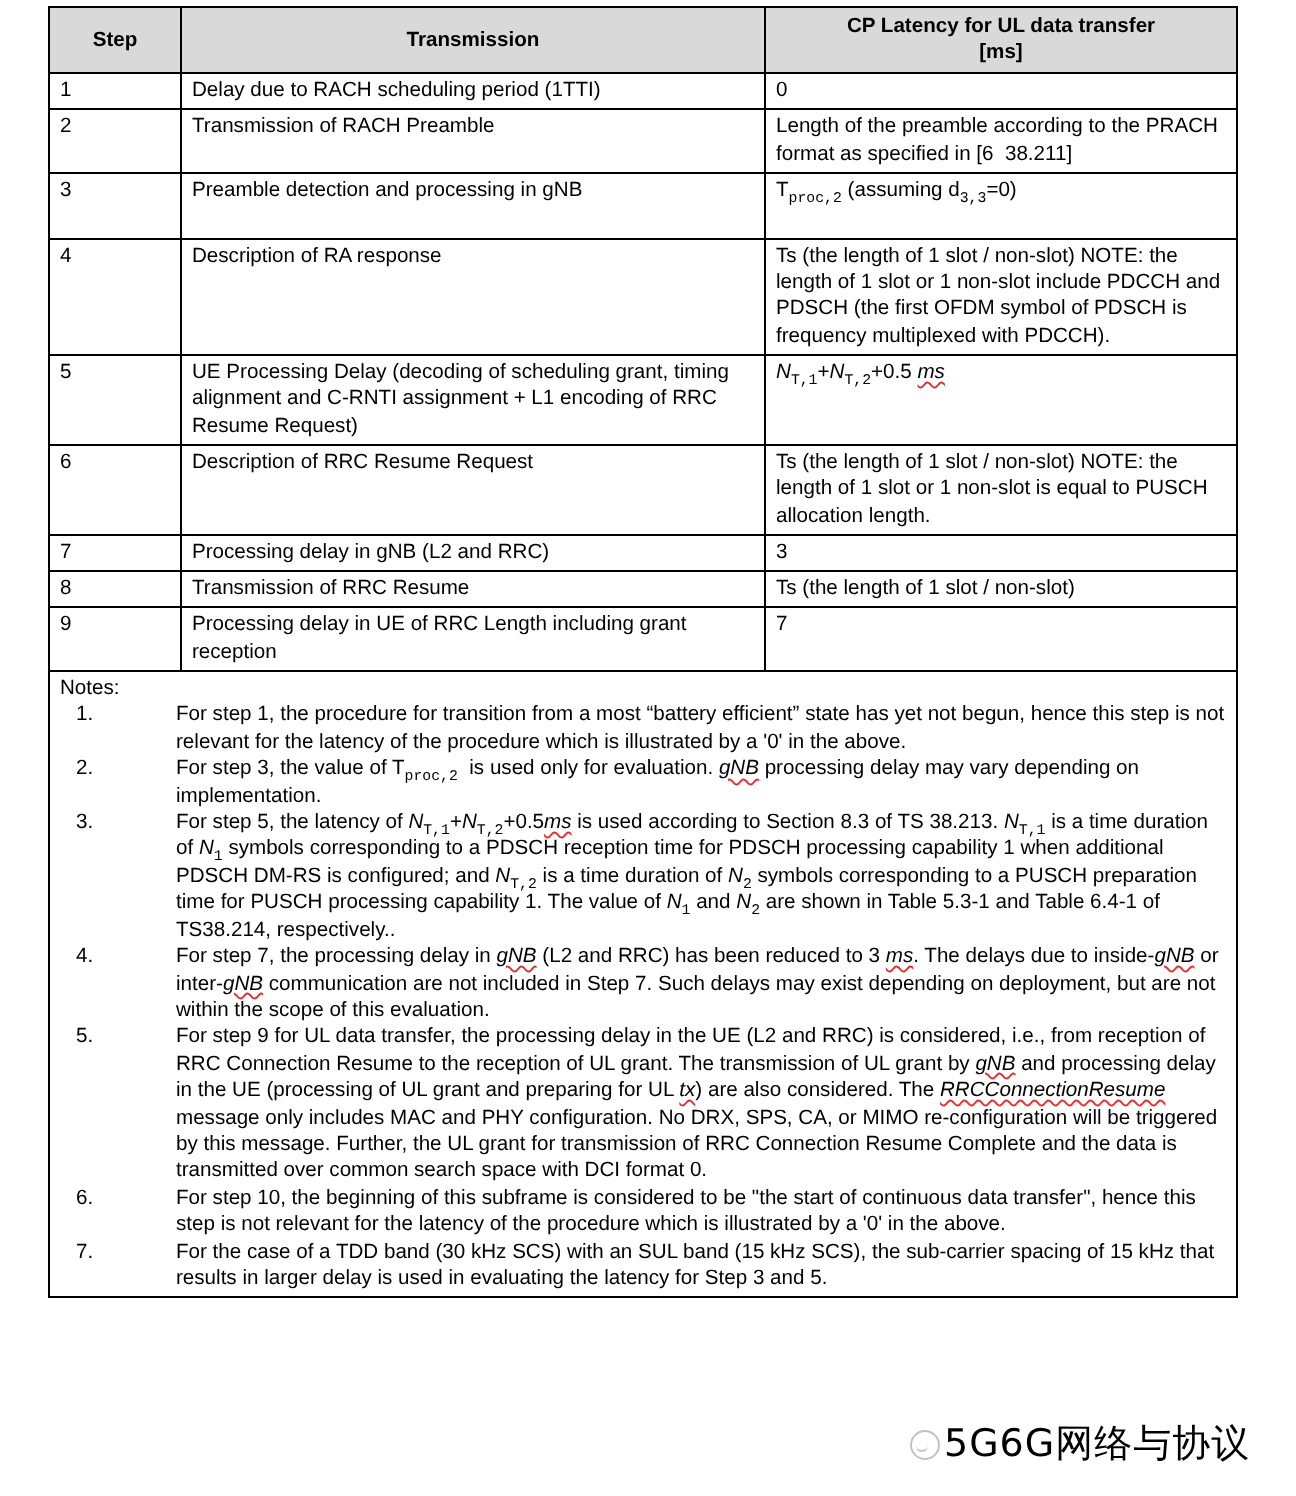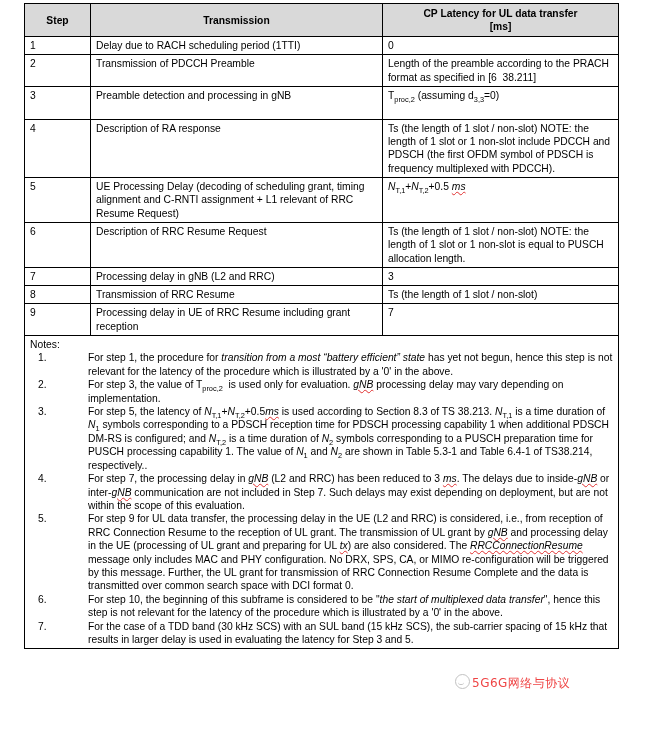--- a/index.html
+++ b/index.html
@@ -69,42 +69,43 @@
     flex: 0 0 58px;
     font-size: 10.3px;
     padding-left: 8px;
     box-sizing: border-box;
   }
   .note-body {
     flex: 1 1 auto;
     font-size: 10.3px;
     text-align: left;
   }
-  .it { font-style: italic; }
+  .it { }
   .sub {
     font-size: 7.4px;
     vertical-align: sub;
     line-height: 0;
+    font-family: Liberation Mono, monospace;
   }
   .var { font-style: italic; }
   .sq {
     text-decoration: underline;
     text-decoration-style: wavy;
     text-decoration-color: #e03030;
     text-decoration-thickness: 1px;
     font-style: italic;
   }
 
   
   #watermark {
     position: absolute;
     left: 455px;
-    top: 674px;
-    font-size: 12px;
-    color: #ef4444;
+    top: 709px;
+    font-size: 19px;
+    color: #000000;
     font-family: "DejaVu Sans", sans-serif;
     letter-spacing: 0.5px;
     white-space: nowrap;
     pointer-events: none;
   }
   #watermark .wm-logo {
     display: inline-block;
     width: 13px;
     height: 13px;
     border: 1.5px solid #c2c2c2;
@@ -148,39 +149,39 @@
     <tbody>
 
       <tr>
         <td class="step-cell">1</td>
         <td>Delay due to RACH scheduling period (1TTI)</td>
         <td>0</td>
       </tr>
 
       <tr>
         <td class="step-cell">2</td>
-        <td>Transmission of PDCCH Preamble</td>
+        <td>Transmission of RACH Preamble</td>
         <td>Length of the preamble according to the PRACH format as specified in [6&nbsp; 38.211]</td>
       </tr>
 
       <tr>
         <td class="step-cell">3</td>
         <td>Preamble detection and processing in gNB</td>
         <td style="height:28px;">T<span class="sub">proc,2</span> (assuming d<span class="sub">3,3</span>=0)</td>
       </tr>
 
       <tr>
         <td class="step-cell">4</td>
         <td>Description of RA response</td>
         <td>Ts (the length of 1 slot / non-slot) NOTE: the length of 1 slot or 1 non-slot include PDCCH and PDSCH (the first OFDM symbol of PDSCH is frequency multiplexed with PDCCH).</td>
       </tr>
 
       <tr>
         <td class="step-cell">5</td>
-        <td>UE Processing Delay (decoding of scheduling grant, timing alignment and C-RNTI assignment + L1 relevant of RRC Resume Request)</td>
+        <td>UE Processing Delay (decoding of scheduling grant, timing alignment and C-RNTI assignment + L1 encoding of RRC Resume Request)</td>
         <td><span class="var">N</span><span class="sub">T,1</span>+<span class="var">N</span><span class="sub">T,2</span>+0.5 <span class="sq">ms</span></td>
       </tr>
 
       <tr>
         <td class="step-cell">6</td>
         <td>Description of RRC Resume Request</td>
         <td>Ts (the length of 1 slot / non-slot) NOTE: the length of 1 slot or 1 non-slot is equal to PUSCH allocation length.</td>
       </tr>
 
       <tr>
@@ -190,21 +191,21 @@
       </tr>
 
       <tr>
         <td class="step-cell">8</td>
         <td>Transmission of RRC Resume</td>
         <td>Ts (the length of 1 slot / non-slot)</td>
       </tr>
 
       <tr>
         <td class="step-cell">9</td>
-        <td>Processing delay in UE of RRC Resume including grant reception</td>
+        <td>Processing delay in UE of RRC Length including grant reception</td>
         <td>7</td>
       </tr>
 
 
       <tr>
         <td class="notes-cell" colspan="3">
 
           <div class="notes-title">Notes:</div>
 
           <div class="note-row">
@@ -227,21 +228,21 @@
             <div class="note-body">For step 7, the processing delay in <span class="sq">gNB</span> (L2 and RRC) has been reduced to 3 <span class="sq">ms</span>. The delays due to inside-<span class="sq">gNB</span> or inter-<span class="sq">gNB</span> communication are not included in Step 7. Such delays may exist depending on deployment, but are not within the scope of this evaluation.</div>
           </div>
 
           <div class="note-row">
             <div class="note-num">5.</div>
             <div class="note-body">For step 9 for UL data transfer, the processing delay in the UE (L2 and RRC) is considered, i.e., from reception of RRC Connection Resume to the reception of UL grant. The transmission of UL grant by <span class="sq">gNB</span> and processing delay in the UE (processing of UL grant and preparing for UL <span class="sq">tx</span>) are also considered. The <span class="sq">RRCConnectionResume</span> message only includes MAC and PHY configuration. No DRX, SPS, CA, or MIMO re-configuration will be triggered by this message. Further, the UL grant for transmission of RRC Connection Resume Complete and the data is transmitted over common search space with DCI format 0.</div>
           </div>
 
           <div class="note-row">
             <div class="note-num">6.</div>
-            <div class="note-body">For step 10, the beginning of this subframe is considered to be "<span class="it">the start of multiplexed data transfer</span>", hence this step is not relevant for the latency of the procedure which is illustrated by a '0' in the above.</div>
+            <div class="note-body">For step 10, the beginning of this subframe is considered to be "<span class="it">the start of continuous data transfer</span>", hence this step is not relevant for the latency of the procedure which is illustrated by a '0' in the above.</div>
           </div>
 
           <div class="note-row">
             <div class="note-num">7.</div>
             <div class="note-body">For the case of a TDD band (30 kHz SCS) with an SUL band (15 kHz SCS), the sub-carrier spacing of 15 kHz that results in larger delay is used in evaluating the latency for Step 3 and 5.</div>
           </div>
 
         </td>
       </tr>
 

